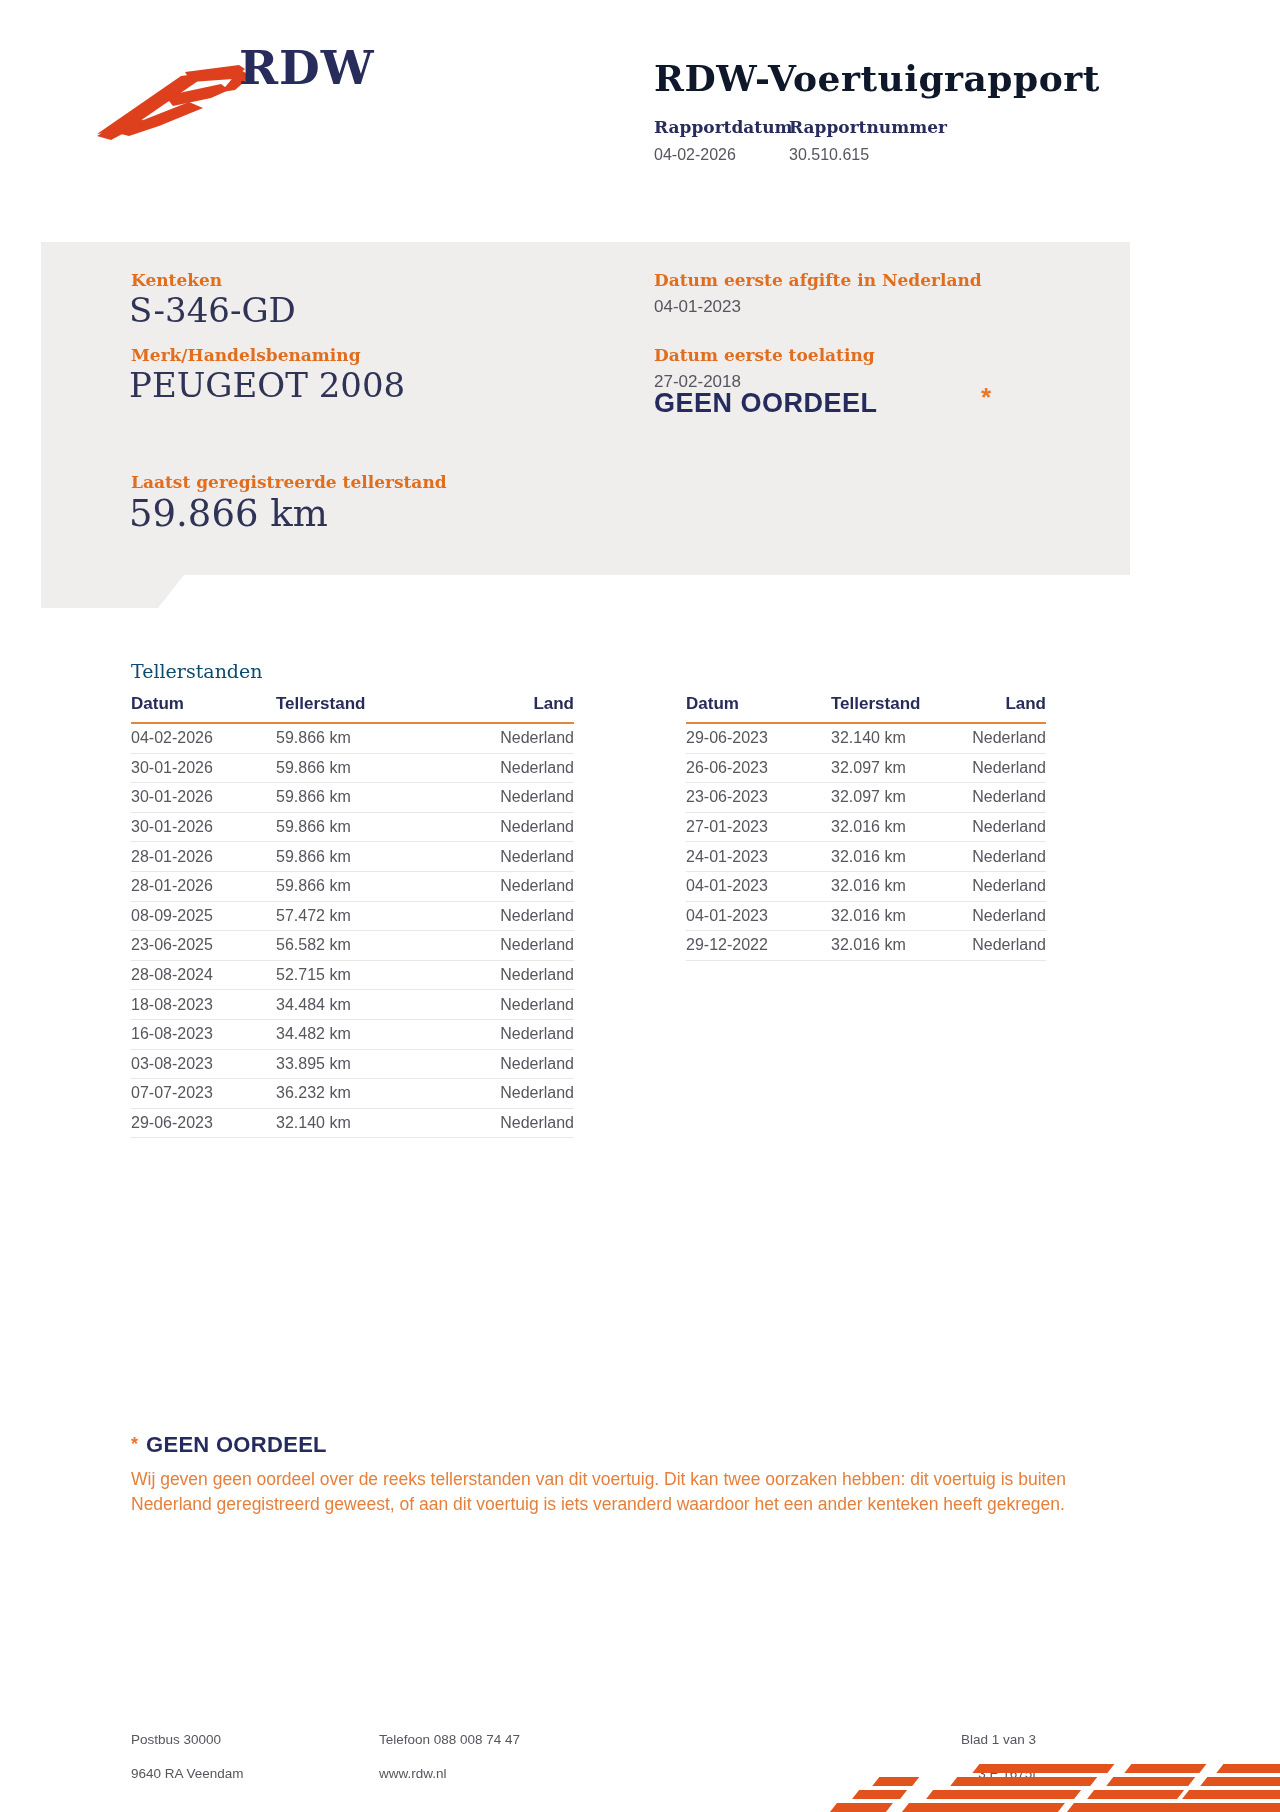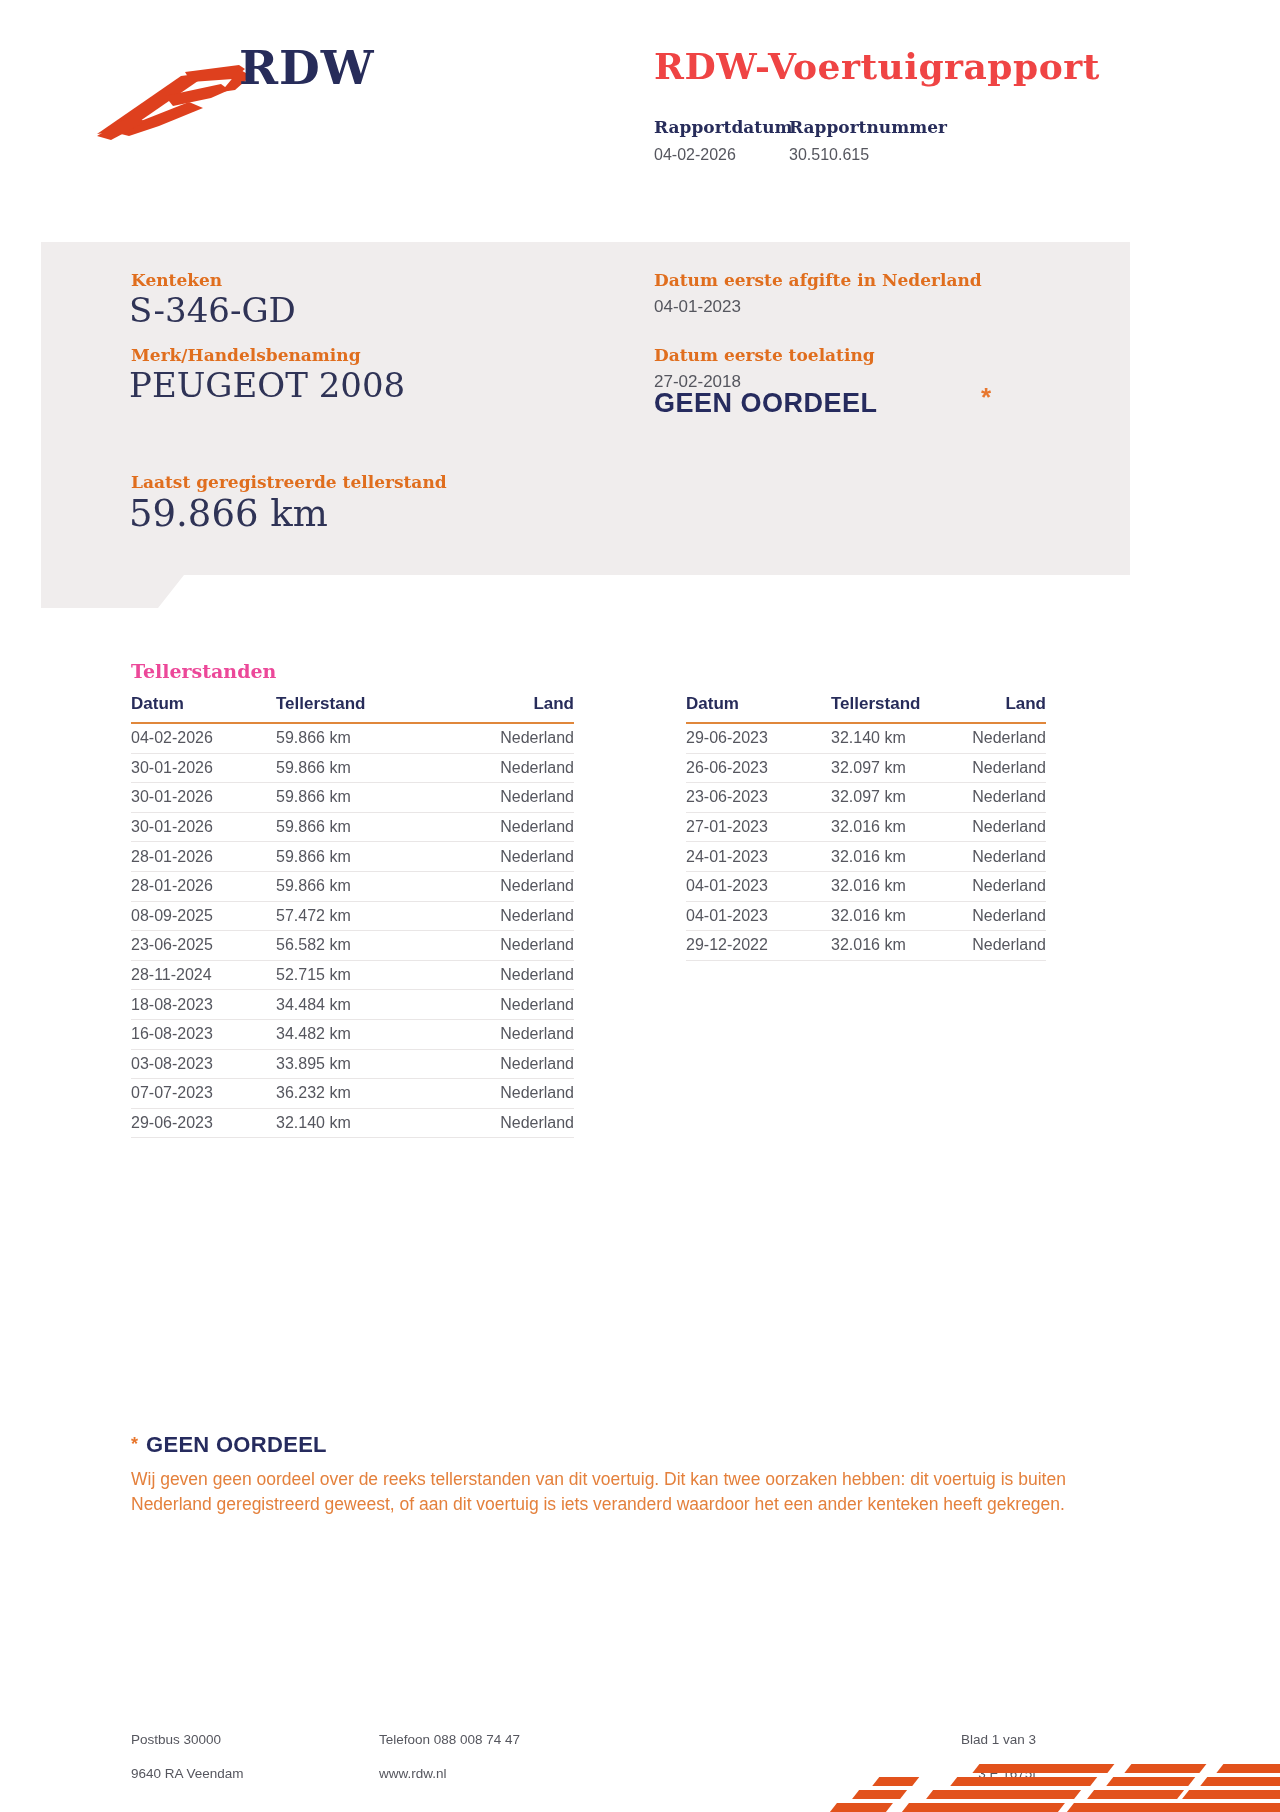--- a/index.html
+++ b/index.html
@@ -5,37 +5,37 @@
   html,body{margin:0;padding:0;background:#ffffff;}
   #page{
     position:relative;width:1280px;height:1812px;background:#ffffff;
     font-family:"Liberation Sans",sans-serif;overflow:hidden;margin-left:41px;
   }
   .serif{font-family:"DejaVu Serif","Liberation Serif",serif;}
   .abs{position:absolute;}
 
   
   .logo-text{left:198px;top:40px;font-size:47px;font-weight:bold;color:#272C5A;letter-spacing:1px;}
-  .doc-title{left:613px;top:45px;font-size:36px;font-weight:600;color:#ef4444;letter-spacing:.5px;}
+  .doc-title{left:613px;top:57px;font-size:36px;font-weight:600;color:#0f172a;letter-spacing:.5px;}
   .rep-label{top:117px;font-size:17px;font-weight:bold;color:#272C5A;}
   .rep-value{top:146px;font-size:16px;color:#55565E;}
 
   
   .panel{
     left:0;top:242px;width:1089px;height:366px;background:#F0EDED;
     clip-path:polygon(0 0,1137px 0,1137px 333px,143px 333px,117px 366px,0 366px);
   }
   .lbl{font-size:17px;font-weight:bold;color:#E06E1E;}
   .big-val{font-size:34px;color:#2F3356;}
   .mid-val{font-size:17px;color:#55565E;}
   .oordeel{font-size:27px;font-weight:bold;color:#262B5E;letter-spacing:.5px;}
   .oordeel-star{font-size:26px;color:#E8772E;font-weight:bold;}
 
   
-  .section-title{left:90px;top:660px;font-size:19px;font-weight:bold;color:#ec4899;}
+  .section-title{left:90px;top:660px;font-size:19px;font-weight:normal;color:#0c4a6e;}
   .mtable{position:absolute;top:690px;}
   .t-left{left:90px;width:443px;}
   .t-right{left:645px;width:360px;}
   .thead{display:flex;align-items:flex-end;height:24px;border-bottom:2px solid #E0873B;
          font-size:17px;font-weight:bold;color:#272C5A;padding-bottom:8px;}
   .h-datum{width:145px;}
   .h-teller{flex:1;}
   .h-land{width:110px;text-align:right;}
   .trow{display:flex;align-items:center;height:28.6px;border-bottom:1px solid #E9E6E6;
         font-size:16px;color:#55565E;}
@@ -145,21 +145,21 @@
           <div class="c-land">Nederland</div>
         </div>
 
         <div class="trow">
           <div class="c-datum">23-06-2025</div>
           <div class="c-teller">56.582 km</div>
           <div class="c-land">Nederland</div>
         </div>
 
         <div class="trow">
-          <div class="c-datum">28-11-2024</div>
+          <div class="c-datum">28-08-2024</div>
           <div class="c-teller">52.715 km</div>
           <div class="c-land">Nederland</div>
         </div>
 
         <div class="trow">
           <div class="c-datum">18-08-2023</div>
           <div class="c-teller">34.484 km</div>
           <div class="c-land">Nederland</div>
         </div>
 

